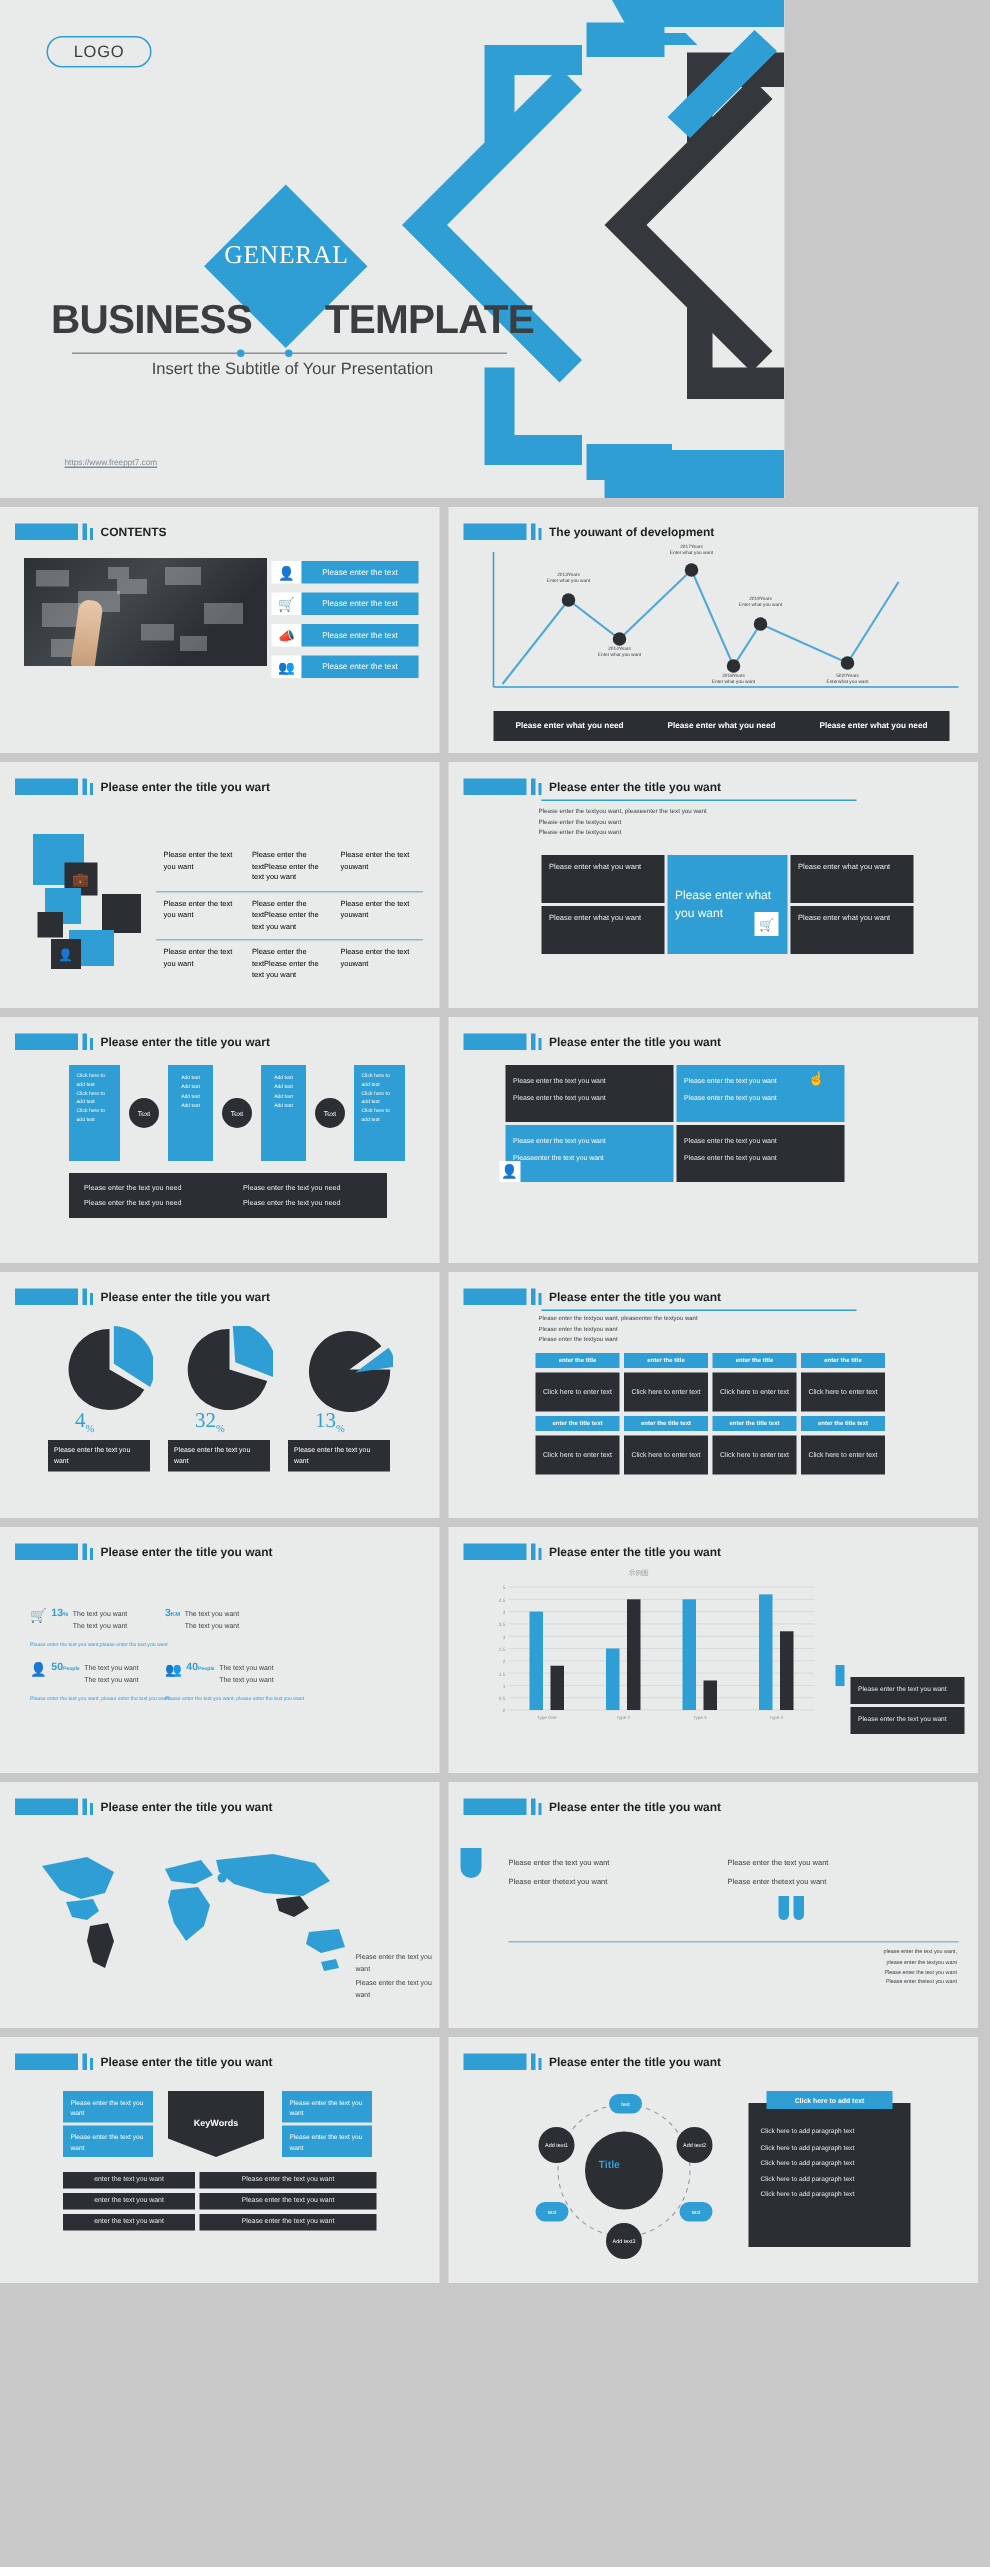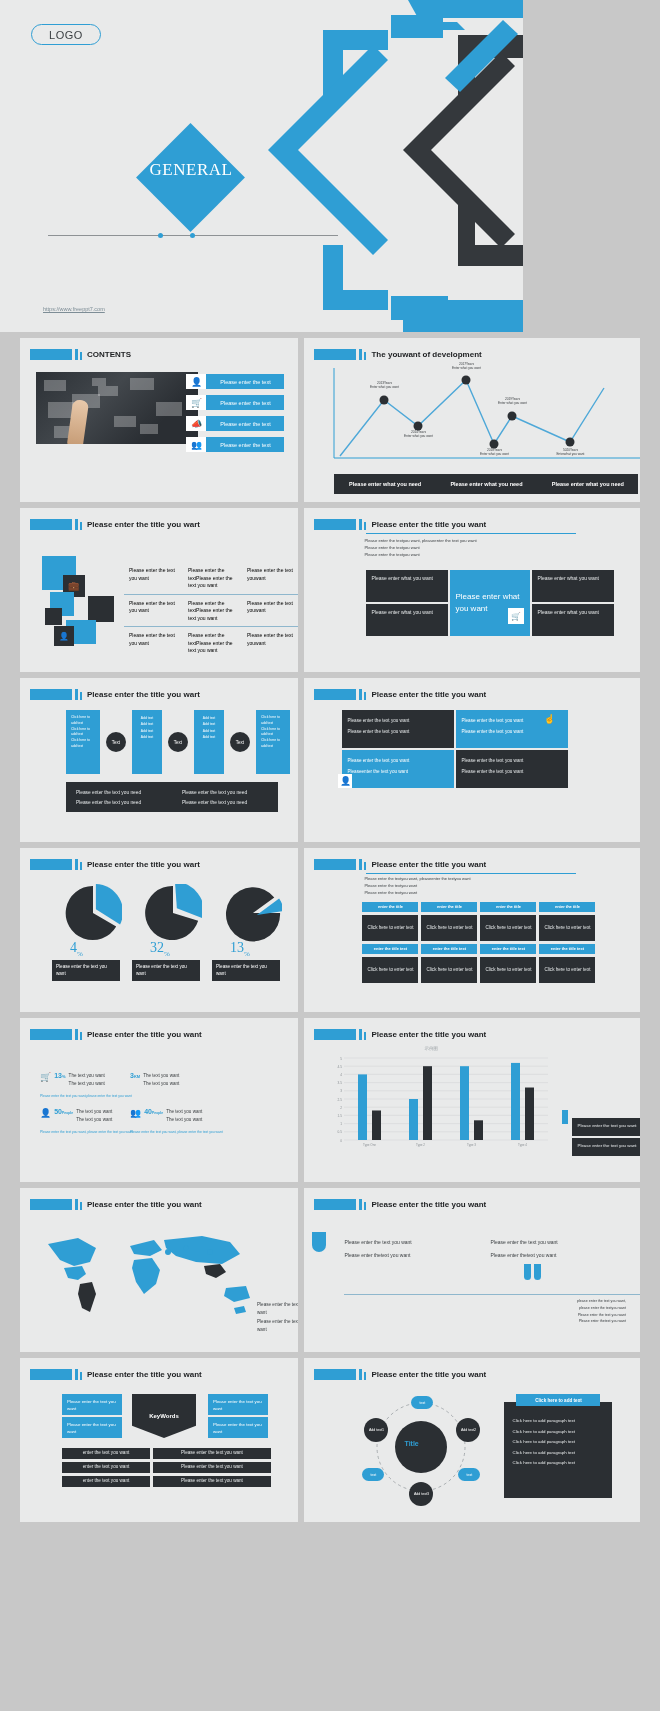--- a/index.html
+++ b/index.html
@@ -41,21 +41,21 @@
     position:absolute; left:0; top:240px; width:390px; text-align:center;
     font-size:11px; color:#44484b;
   }
   .hero-url {
     position:absolute; left:43px; top:306px; font-size:5.5px; color:#7d8d96;
     text-decoration:underline;
   }
 
   
   .grid { position:relative; width:660px; }
-  .row { display:flex; gap:6px; padding:0 20px; margin-top:6px; }
+  .row { display:flex; gap:6px; padding:0 0; margin-top:6px; }
   .slide {
     position:relative; background:#e9eaea; overflow:hidden;
     width:293px; height:164px;
   }
   .slide.wide { width:353px; }
 
   .shead { position:absolute; left:10px; top:11px; display:flex; align-items:center; gap:0; }
   .shead .bar { width:42px; height:11px; background:#2f9ed4; }
   .shead .tick { width:3px; height:11px; background:#2f9ed4; margin-left:3px;}
   .shead .tick2 { width:2px; height:8px; background:#2f9ed4; margin-left:2px; margin-top:3px;}
@@ -139,21 +139,26 @@
         </g>
         <g fill="#2f9ed4">
           <polygon points="232,78 290,20 305,34 247,92"></polygon>
         </g>
       </svg>
     </div>
 
     <div class="diamond"></div>
     <div class="general">GENERAL</div>
 
+    <div class="bigtitle">
+      <span>BUSINESS</span>
+      <span>TEMPLATE</span>
+    </div>
     <div class="subrule"></div>
+    <div class="subtitle">Insert the Subtitle of Your Presentation</div>
     <a class="hero-url">https://www.freeppt7.com</a>
   </div>
 
   <div class="grid">
 
     <div class="row">
       <div class="slide">
         <div class="shead">
           <span class="bar"></span>
           <span class="tick"></span>

